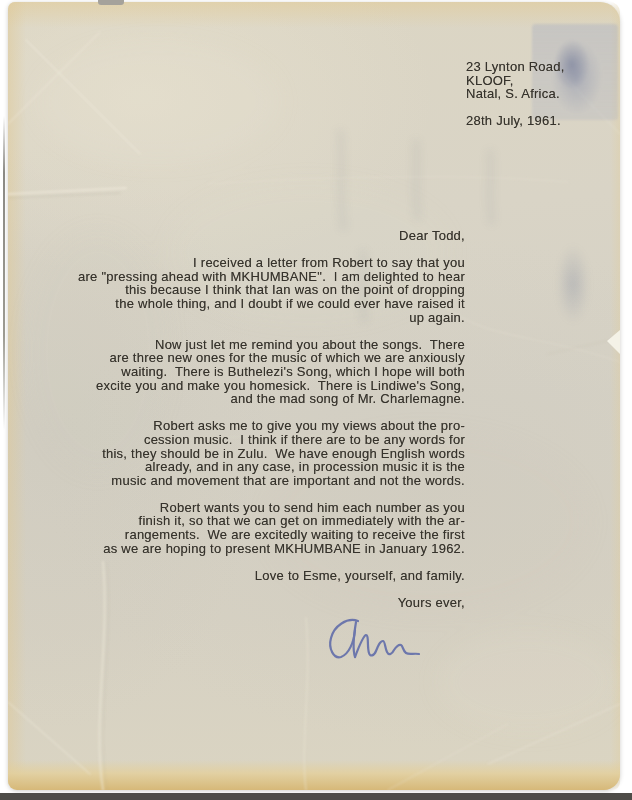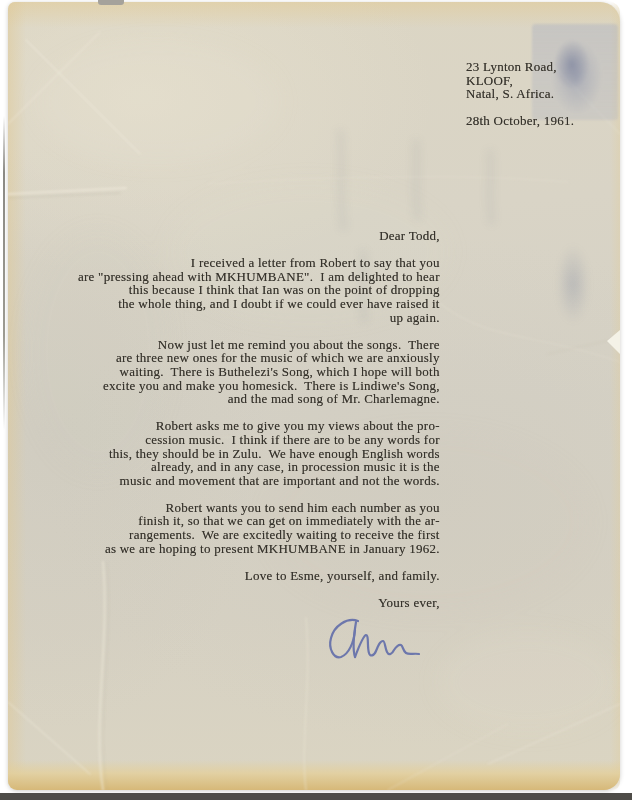--- a/index.html
+++ b/index.html
@@ -48,21 +48,21 @@
   
   .fold-right{
     position:absolute;right:0;top:328px;width:0;height:0;
     border-right:13px solid rgba(246,243,233,0.95);
     border-top:11px solid transparent;border-bottom:13px solid transparent;
     filter:blur(0.4px);
   }
   
   pre.type{
     margin:0;position:absolute;white-space:pre;
-    font-family:Liberation Serif, serif;
+    font-family:Liberation Sans, sans-serif;
     font-size:13px;line-height:13.6px;letter-spacing:0.25px;
     color:#36332c;text-shadow:0 0 0.6px rgba(52,48,40,0.55);
   }
   .address-block{left:458px;top:58px;}
   .date-line{left:458px;top:112px;}
   .letter-body{left:70px;top:227px;text-align:right;}
   
   .signature{position:absolute;left:314px;top:612px;width:110px;height:52px;}
   
   .scan-bottom-bar{position:absolute;left:0;right:0;bottom:0;height:7px;background:#4e4c48;}
@@ -129,21 +129,21 @@
       </g>
     </svg>
 
     <div class="stamp-top"></div>
     <div class="stamp-mid"></div>
     <div class="fold-right"></div>
 
     <pre class="type address-block">23 Lynton Road,
 KLOOF,
 Natal, S. Africa.</pre>
-    <pre class="type date-line">28th October, 1961.</pre>
+    <pre class="type date-line">28th July, 1961.</pre>
     <pre class="type letter-body">Dear Todd,
 
           I received a letter from Robert to say that you
 are "pressing ahead with MKHUMBANE".  I am delighted to hear
 this because I think that Ian was on the point of dropping
 the whole thing, and I doubt if we could ever have raised it
 up again.
 
           Now just let me remind you about the songs.  There
 are three new ones for the music of which we are anxiously

